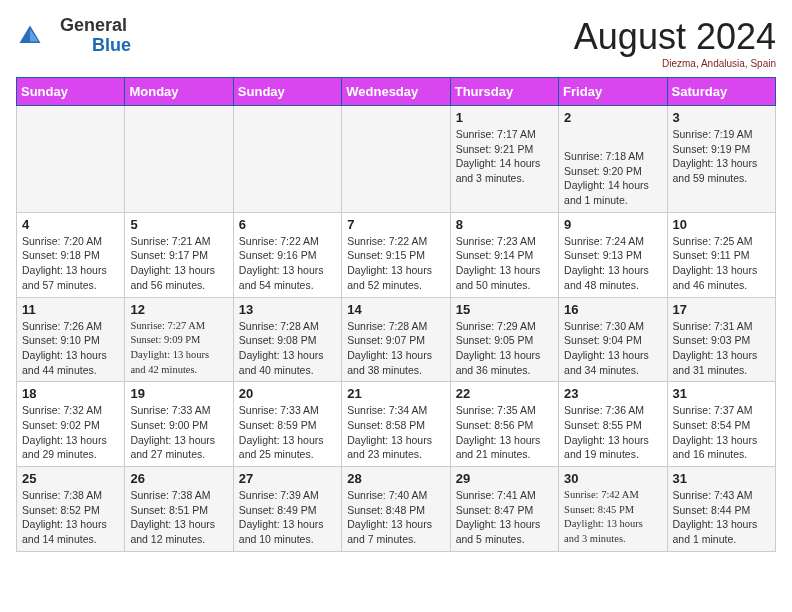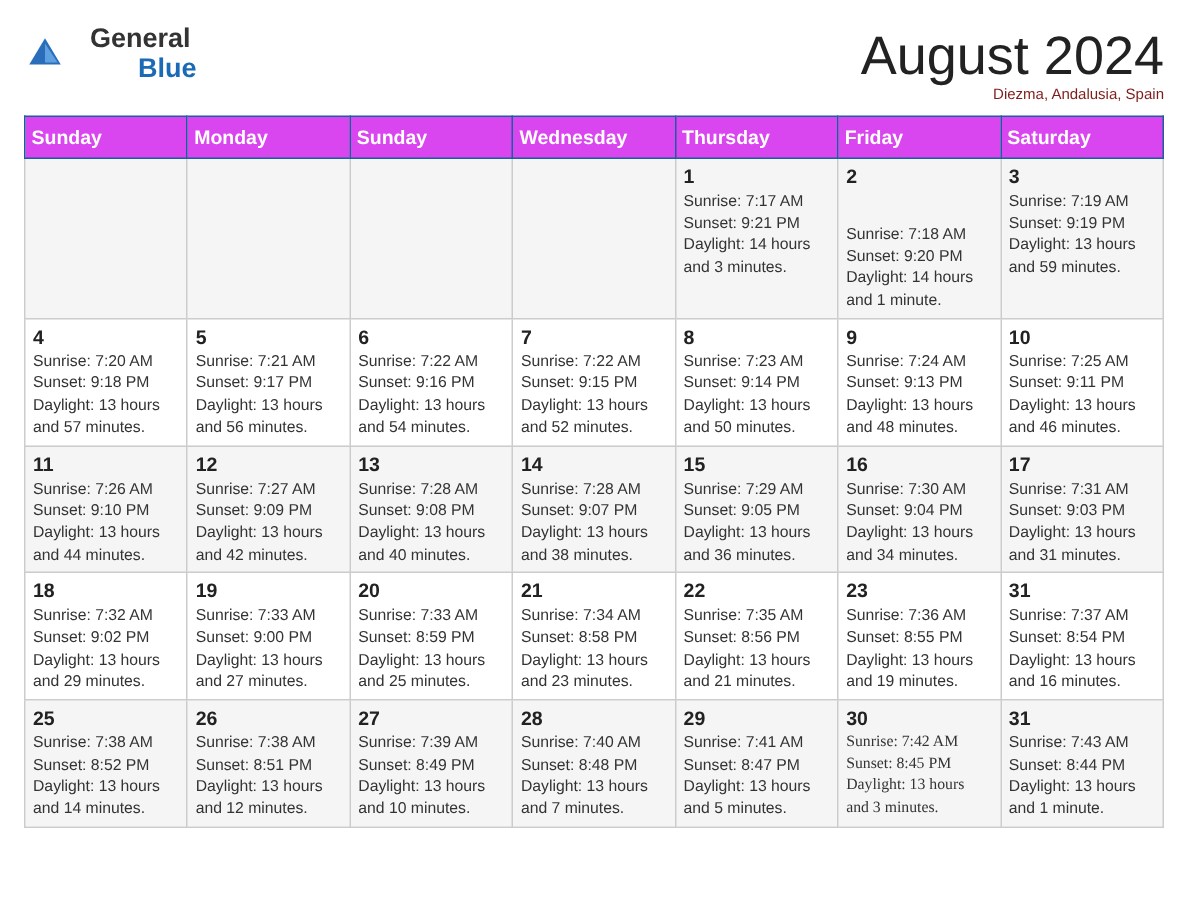--- a/index.html
+++ b/index.html
@@ -211,21 +211,21 @@
       <tr>
         <td>
           <div class="day-number">11</div>
           <div class="day-content" style="white-space: pre-line;">Sunrise: 7:26 AM
 Sunset: 9:10 PM
 Daylight: 13 hours
 and 44 minutes.</div>
         </td>
         <td>
           <div class="day-number">12</div>
-          <div class="day-content" style="white-space: pre-line;">Sunrise: 7:27 AM
+          <div class="day-content" style="white-space: pre-line; font-family: Liberation Serif, serif;">Sunrise: 7:27 AM
 Sunset: 9:09 PM
 Daylight: 13 hours
 and 42 minutes.</div>
         </td>
         <td>
           <div class="day-number">13</div>
           <div class="day-content" style="white-space: pre-line;">Sunrise: 7:28 AM
 Sunset: 9:08 PM
 Daylight: 13 hours
 and 40 minutes.</div>

